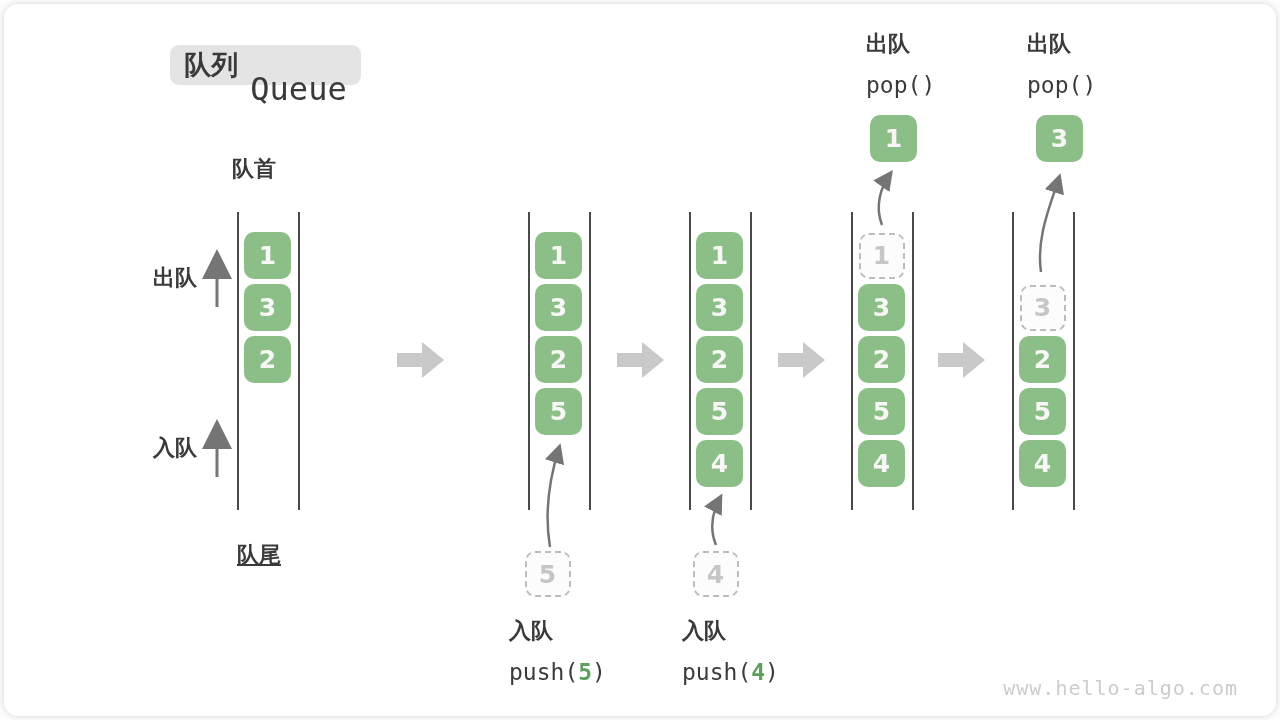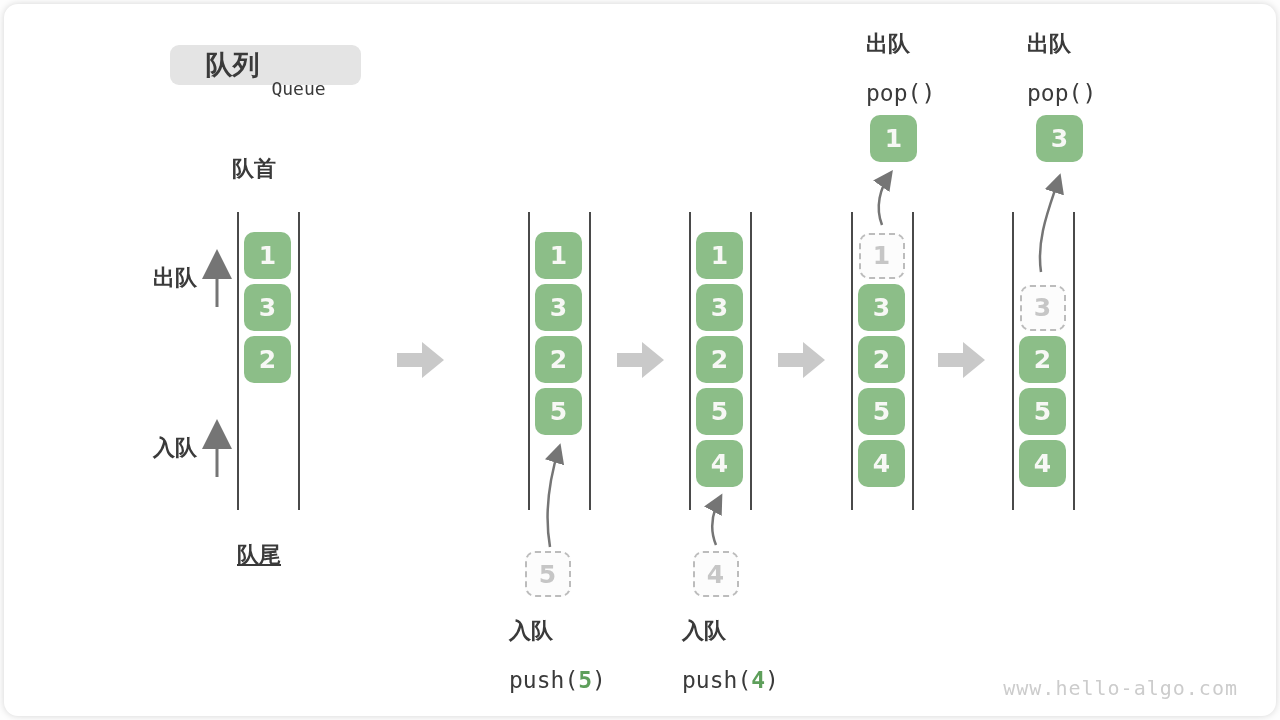--- a/index.html
+++ b/index.html
@@ -10,21 +10,21 @@
     font-family:"DejaVu Sans", sans-serif;
     overflow:hidden;
   }
   .badge{
     position:absolute; left:166px; top:41px; width:191px; height:40px;
     background:var(--badge-bg); border-radius:9px;
     display:flex; align-items:center; justify-content:center; gap:12px;
     color:var(--text-dark);
   }
   .badge-zh{font-size:27px; font-weight:700;}
-  .badge-en{font-family:"DejaVu Sans Mono", monospace; font-size:18px; font-weight:500;margin-top:47px;}
+  .badge-en{font-family:"DejaVu Sans Mono", monospace; font-size:32px; font-weight:500;margin-top:47px;}
   .lbl{position:absolute; color:var(--text-dark); font-size:22px; font-weight:700; line-height:26px;}
   .lbl-front{left:228px; top:152px;font-family:Liberation Serif, serif;}
   .lbl-rear{left:233px; top:538px;text-decoration:underline;}
   .lbl-deq{left:149px; top:261px;}
   .lbl-enq{left:149px; top:431px;}
   .overlay{position:absolute; left:0; top:0; pointer-events:none;}
   .overlay .thin{stroke:var(--thin-arrow); fill:none;}
   .flow-arrow{position:absolute; top:338px;}
   .flow-arrow polygon{fill:var(--flow-arrow);}
   .pipe-line{position:absolute; width:2px; height:298px; top:208px; background:var(--pipe-line);}
@@ -34,21 +34,21 @@
     font-size:25px; font-weight:700;
     display:flex; align-items:center; justify-content:center;
   }
   .qbox.ghost{
     width:42px; height:42px;
     background:#FCFCFC; border:2.5px dashed var(--ghost-border);
     color:var(--ghost-text); font-weight:600;
   }
   .op-group{position:absolute; color:var(--text-dark);}
   .op-zh{font-size:22px; font-weight:700; line-height:26px;}
-  .op-code{font-family:"DejaVu Sans Mono", monospace; font-size:23px; font-weight:500; line-height:26px; margin-top:23px;}
+  .op-code{font-family:"DejaVu Sans Mono", monospace; font-size:23px; font-weight:500; line-height:26px; margin-top:15px;}
   .arg{color:var(--accent-green); font-weight:700;}
   .op-pop1{left:862px; top:27px;}
   .op-pop2{left:1023px; top:27px;}
   .op-push1{left:505px; top:614px;}
   .op-push2{left:678px; top:614px;}
   .watermark{
     position:absolute; top:672px; right:38px;
     font-family:"DejaVu Sans Mono", monospace; font-size:20px;
     color:var(--watermark); letter-spacing:1px;
   }

